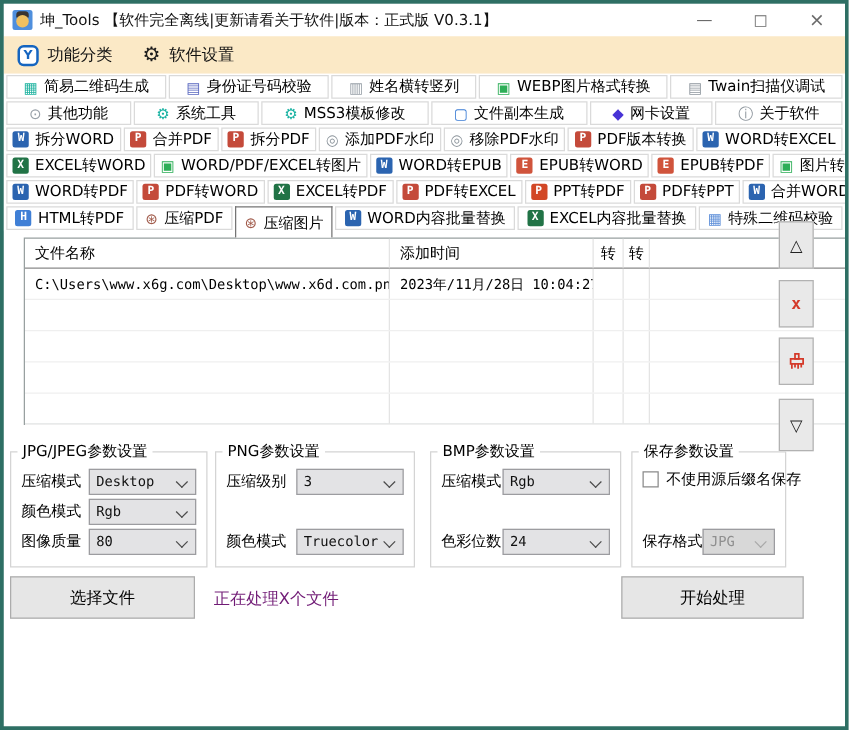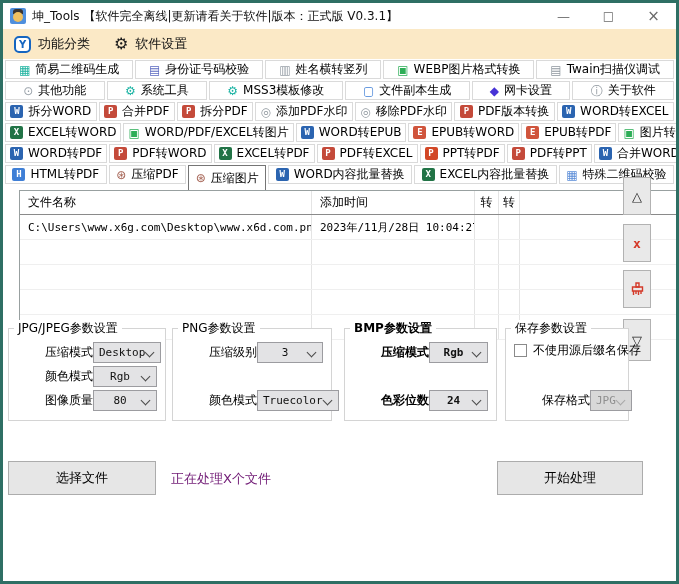--- a/index.html
+++ b/index.html
@@ -46,28 +46,28 @@
   .ft-mono { font-family:"DejaVu Sans Mono", monospace; font-size:11px; }
   
   .side-btn { position:absolute; left:620px; width:28px; height:38px; background:#e9e9e9; border:1px solid #b2b2b2;
               display:flex; align-items:center; justify-content:center; cursor:pointer; font-size:13px; color:#222; }
   .side-btn.up   { top:174px; }
   .side-btn.del  { top:221px; }
   .side-btn.clr  { top:267px; }
   .side-btn.down { top:316px; height:42px; }
   .x-glyph { color:#d43a2a; font-weight:bold; font-family:"DejaVu Sans Mono", monospace; font-size:13px; }
   
-  .group { position:absolute; top:325px; height:93px; border:1px solid #d4d4d4; background:#fff;text-align:center; }
+  .group { position:absolute; top:358px; height:93px; border:1px solid #d4d4d4; background:#fff; }
   .group.g-jpg  { left:5px;   width:158px; }
   .group.g-png  { left:169px; width:160px; }
-  .group.g-bmp  { left:341px; width:153px;font-weight:bold; }
+  .group.g-bmp  { left:341px; width:153px; }
   .group.g-save { left:502px; width:124px; }
   .legend { position:absolute; top:-9px; left:5px; background:#fff; padding:0 4px; font-size:12px; color:#000; white-space:nowrap; }
   .group-body { display:flex; flex-direction:column; justify-content:space-between; height:100%; padding:13px 8px 9px; }
-  .field { display:flex; align-items:center;margin-left:28px; }
+  .field { display:flex; align-items:center; }
   .flabel { font-size:12px; white-space:nowrap; }
   .combo { height:21px; width:86px; margin-left:auto; background:#e3e3e5; border:1px solid #9c9ca0;
            display:flex; align-items:center; padding:0 5px; cursor:pointer; }
   .combo.small { width:66px; }
   .cval { font-family:"DejaVu Sans Mono", monospace; font-size:11px; color:#111; flex:1 1 auto; overflow:hidden; white-space:nowrap; }
   .chev { width:10px; height:10px; position:relative; flex:0 0 auto; }
   .chev::before { content:""; position:absolute; left:1px; top:1px; width:6px; height:6px;
                   border-right:1.4px solid #4a4a4a; border-bottom:1.4px solid #4a4a4a; transform:rotate(45deg); }
   .combo.disabled { background:#d8d8d8; }
   .combo.disabled .cval { color:#8f8f8f; }

